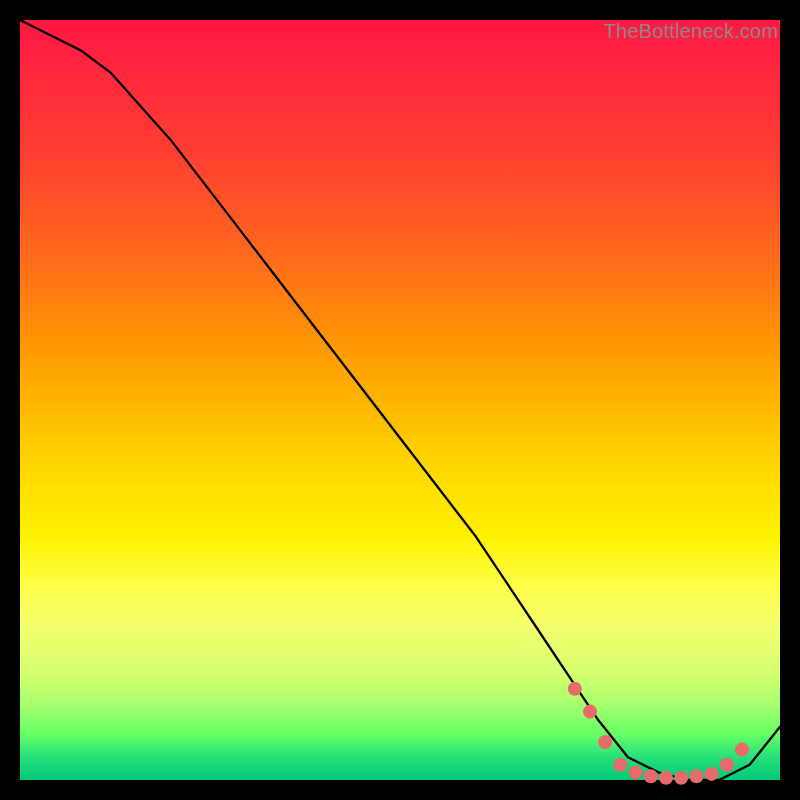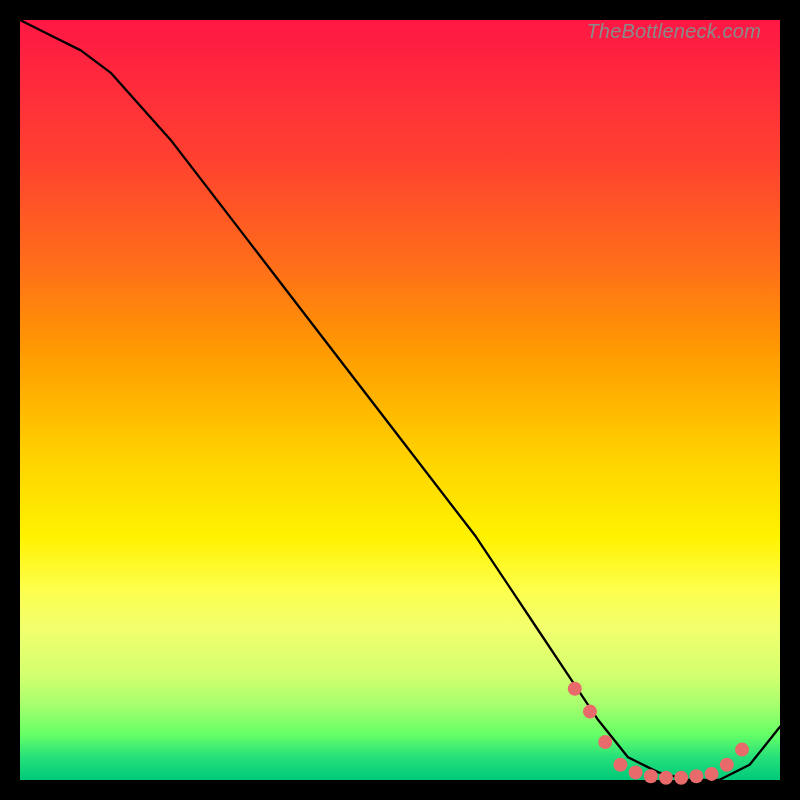--- a/index.html
+++ b/index.html
@@ -38,27 +38,26 @@
       #d4ff6e 86%,
       #a8ff6e 90%,
       #66ff66 94%,
       #26e07a 97%,
       #00c97a 100%
     );
   }
   .watermark {
     position: absolute;
     top: 0;
-    right: 19px;
+    right: 2px;
     color: #8a8a8a;
     font-size: 20px;
     font-weight: 500;
     letter-spacing: 0.2px;
     user-select: none;
-    font-style: italic;
   }
   svg.curve {
     position: absolute;
     left: 0;
     top: 0;
     width: 100%;
     height: 100%;
     overflow: visible;
   }
 </style>

